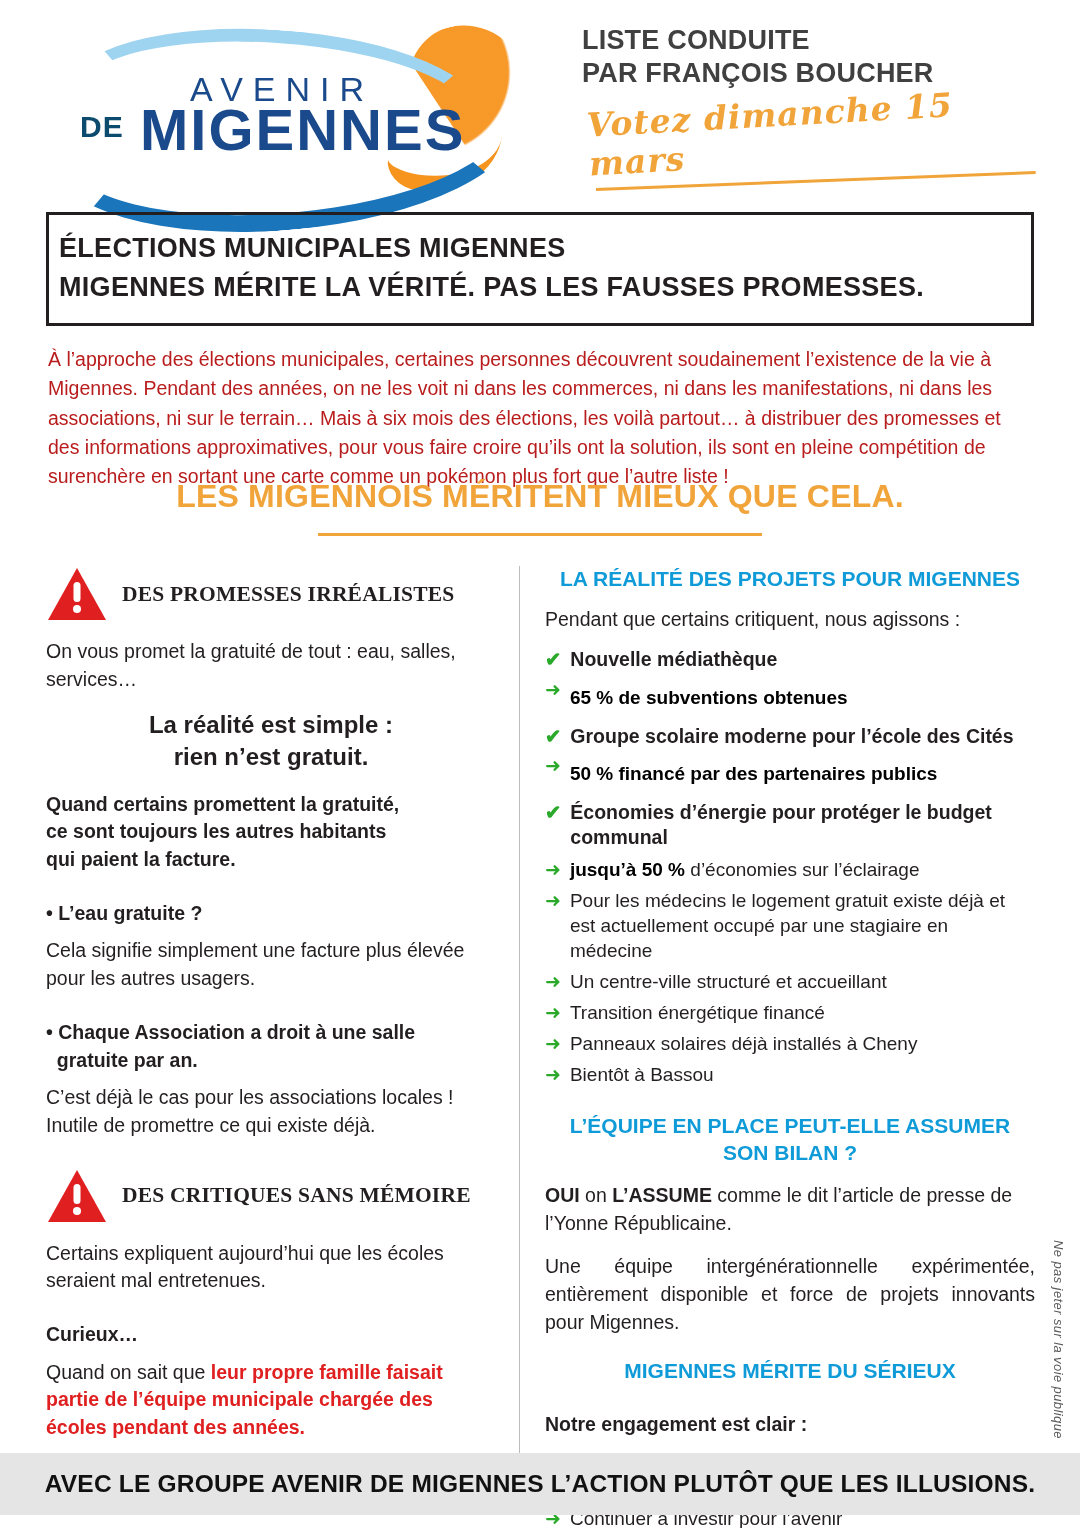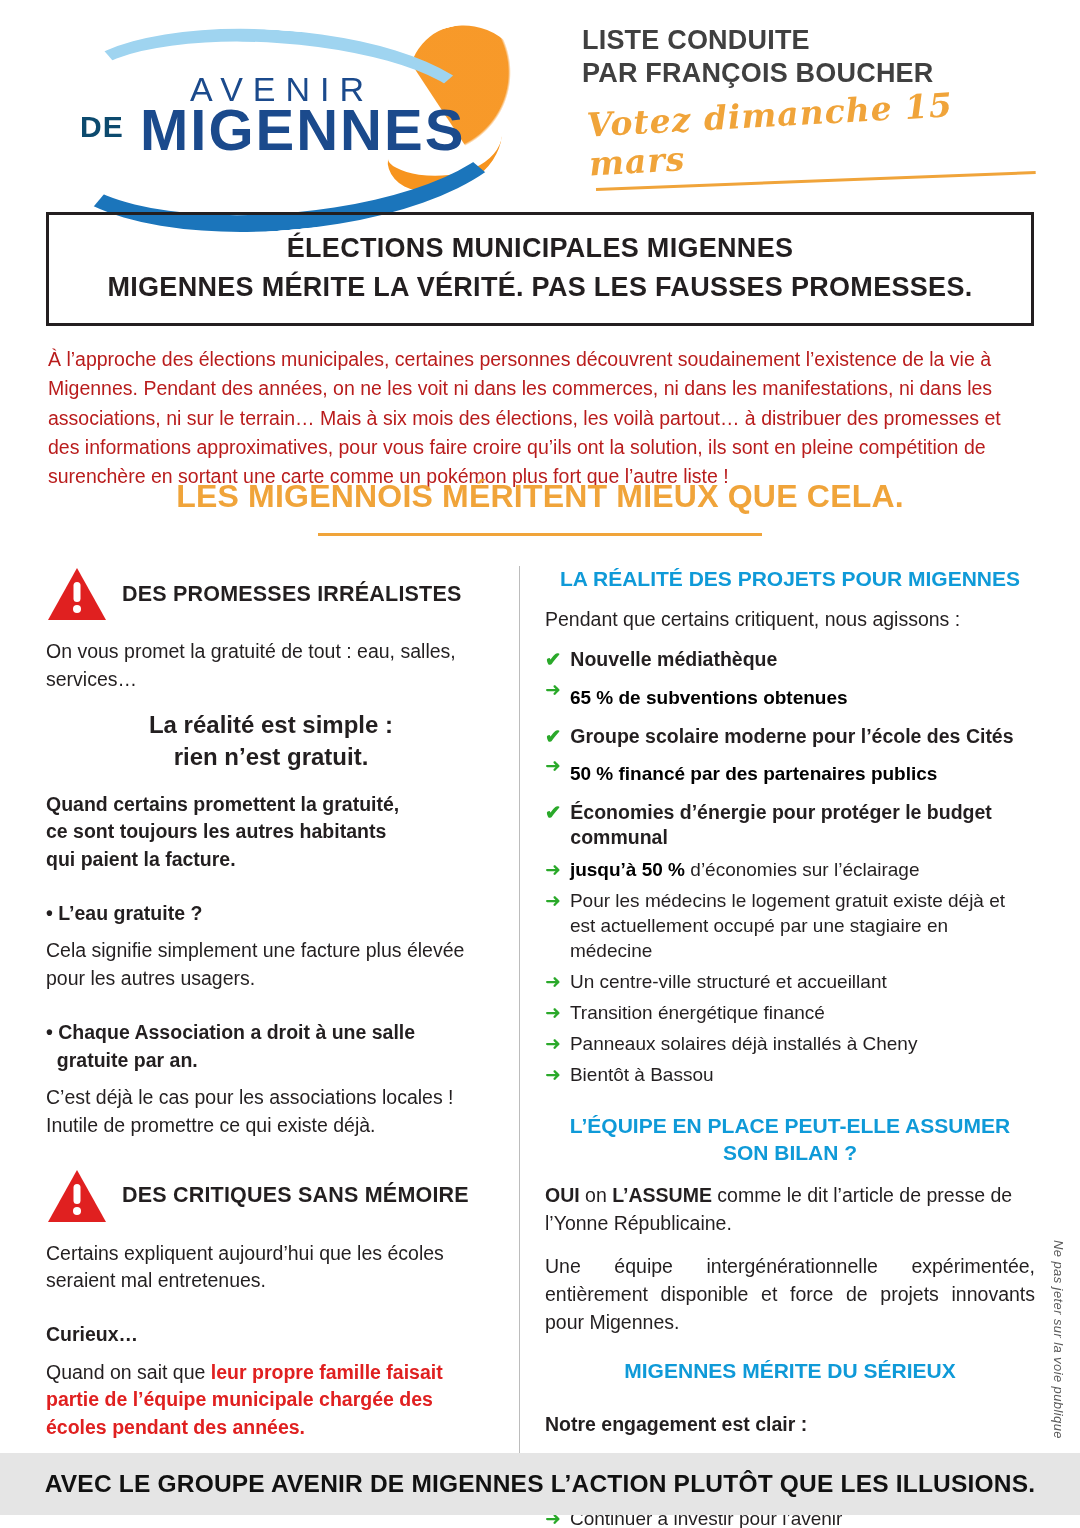--- a/index.html
+++ b/index.html
@@ -140,21 +140,20 @@
 
   
   .title-box {
     position: absolute;
     left: 46px;
     top: 212px;
     width: 988px;
     box-sizing: border-box;
     border: 3px solid #231f20;
     padding: 18px 10px 20px;
-    text-align: center;
   }
   .title-box .l1 {
     font-size: 27px;
     font-weight: bold;
     letter-spacing: .3px;
   }
   .title-box .l2 {
     font-size: 27px;
     font-weight: bold;
     margin-top: 8px;
@@ -213,20 +212,21 @@
     left: 545px;
     top: 566px;
     width: 490px;
   }
 
   .warn-head {
     display: flex;
     align-items: center;
     gap: 14px;
     margin-bottom: 16px;
+    font-family: Liberation Serif, serif;
   }
   .warn-tri {
     position: relative;
     width: 62px;
     height: 56px;
     flex: 0 0 auto;
   }
   .warn-tri svg { display:block; }
 
   .warn-title {

